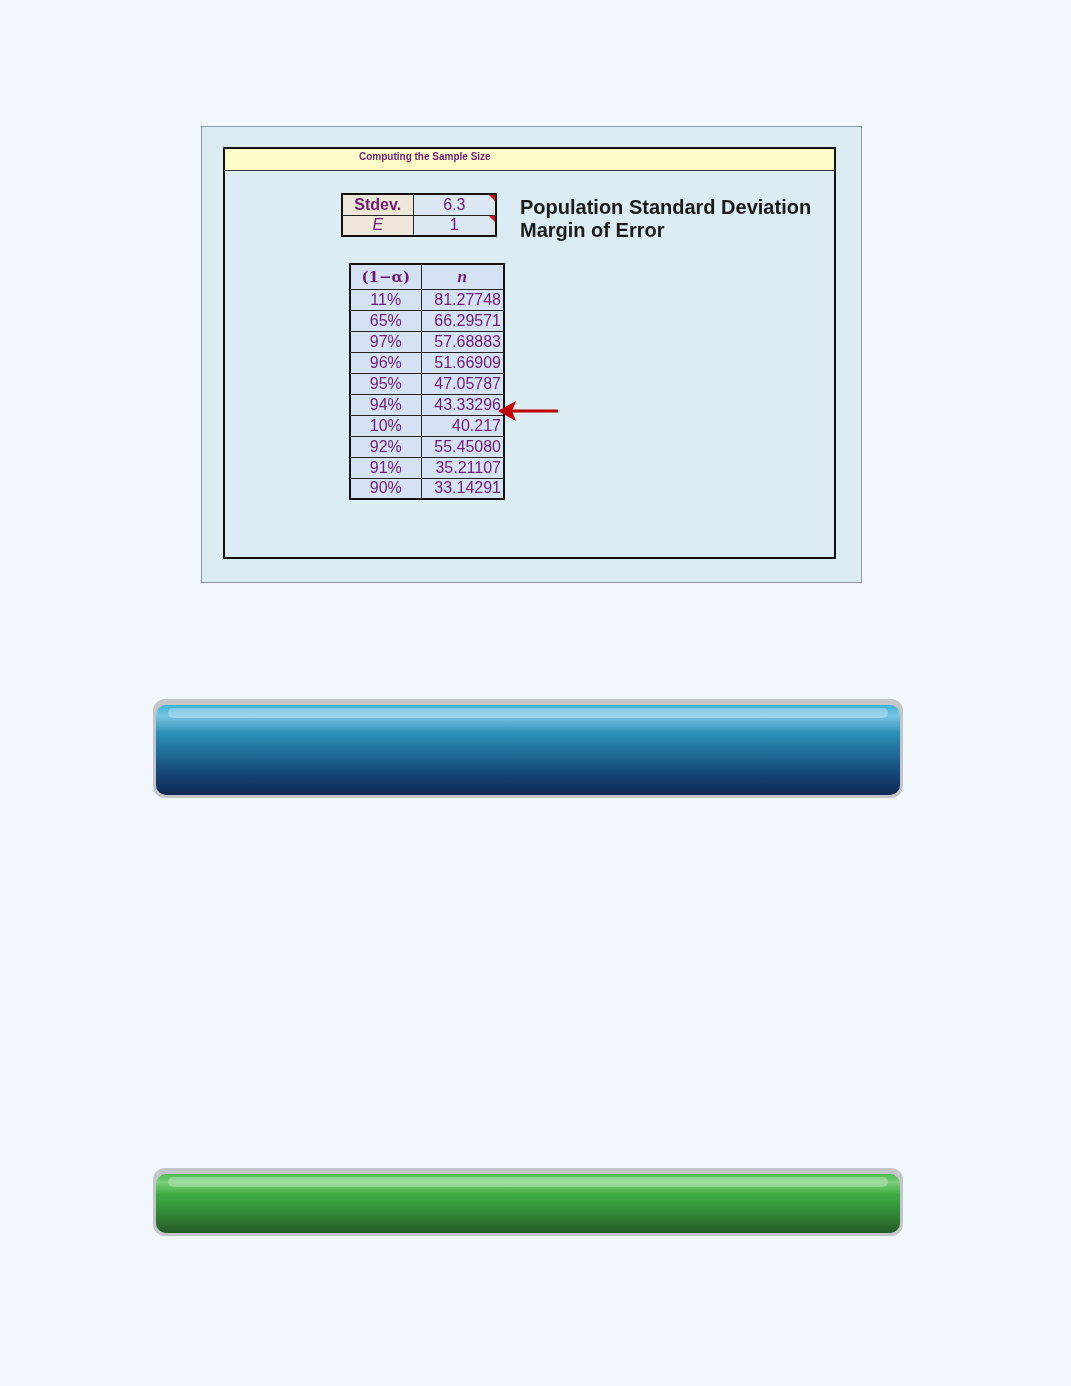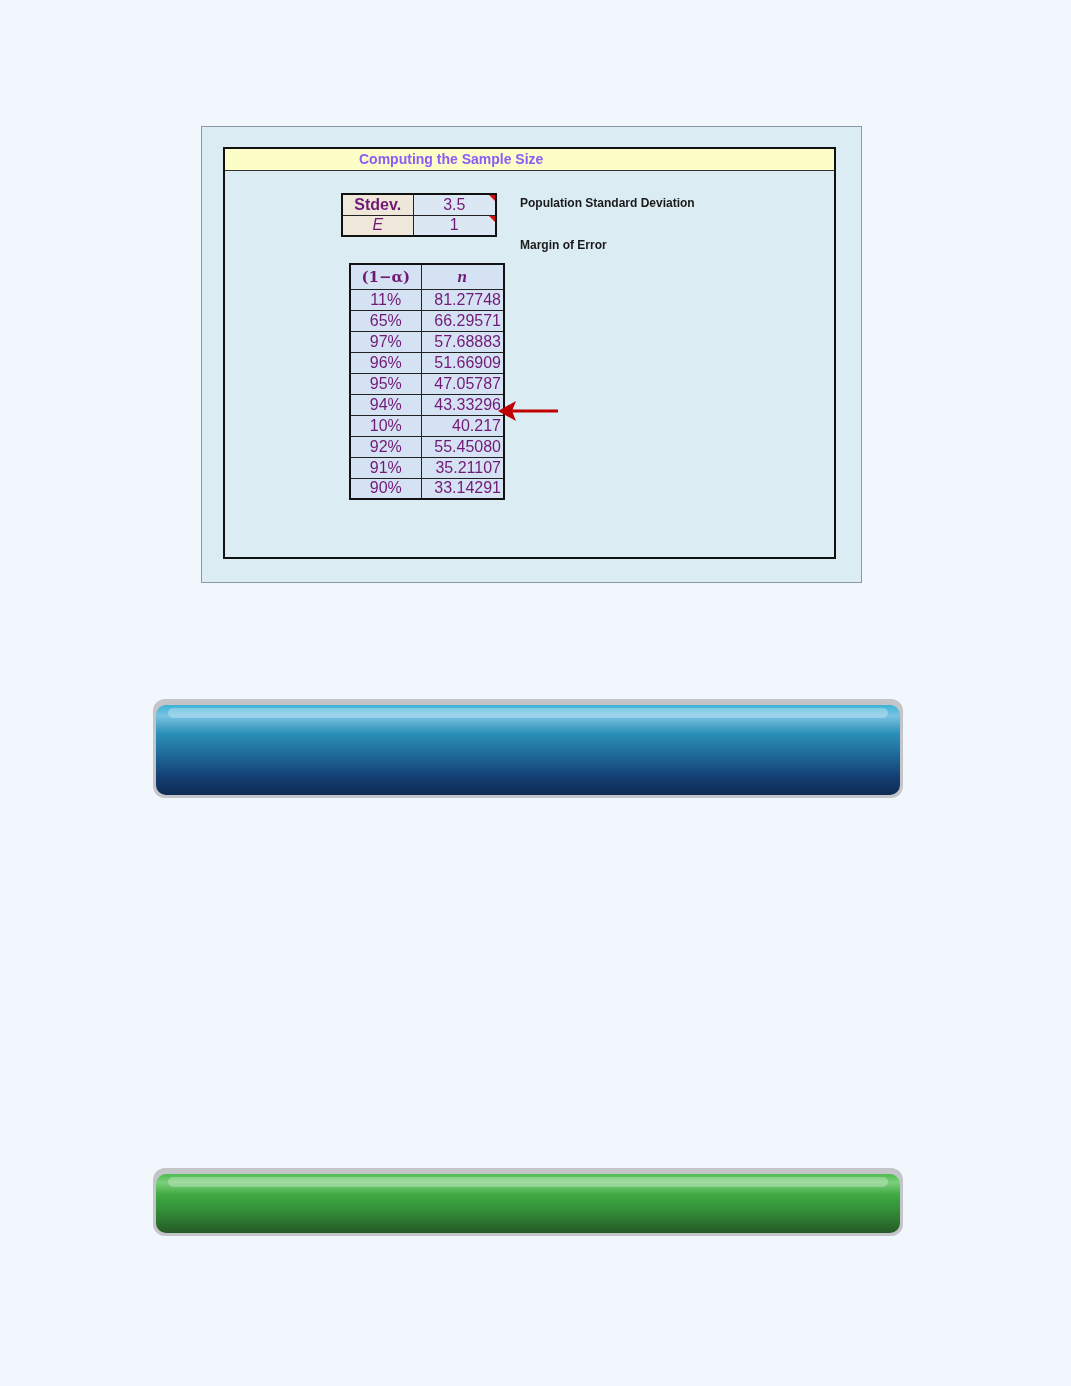--- a/index.html
+++ b/index.html
@@ -24,21 +24,21 @@
     box-sizing: border-box;
   }
   .frame-title {
     position: absolute; left: 0; top: 0; right: 0; height: 22px;
     background: #fdfdc8;
     border-bottom: 1px solid #333;
     box-sizing: border-box;
   }
   .frame-title span {
     position: absolute; left: 134px; top: 2px;
-    font-size: 14px; font-weight: bold; color: #8b5cf6;
+    font-size: 10px; font-weight: bold; color: #701a75;
   }
   table.grid {
     position: absolute;
     border-collapse: collapse;
     border: 2px solid #111;
     font-size: 16px; color: #701a75;
   }
   table.grid td {
     border: 1px solid #222;
     height: 21px; padding: 0 2px;
@@ -52,21 +52,21 @@
     content: ""; position: absolute; right: 0; top: 0;
     border-top: 6px solid #d41010; border-left: 6px solid transparent;
   }
   .results { left: 124px; top: 114px; }
   .results td.head { background: #efe8da; text-align: center; font-weight: bold; height: 25px; }
   .results td.head.conf { font-family: "DejaVu Serif", serif; font-size: 15px; }
   .results td.head.n { font-style: italic; font-family: "Liberation Serif", serif; font-size: 17px; }
   .results td.c1 { width: 71px; background: #d5e2f4; text-align: center; }
   .results td.c2 { width: 83px; background: #d5e2f4; text-align: right; }
   .desc {
-    position: absolute; left: 295px; font-size: 12px; font-weight: bold; color: #1a1a1a;
+    position: absolute; left: 295px; font-size: 20px; font-weight: bold; color: #1a1a1a;
   }
   .arrow { position: absolute; left: 273px; top: 251px; }
   .bar {
     position: absolute; left: 153px; width: 750px;
     border-radius: 12px;
     background: #c3c5c8;
     box-sizing: border-box;
     padding: 6px 3px 3px 3px;
   }
   .bar .inner { height: 100%; border-radius: 10px; position: relative; overflow: hidden; }
@@ -85,31 +85,31 @@
 <div class="sheet">
   <div class="frame">
     <div class="frame-title">
       <span>Computing the Sample Size</span>
     </div>
 
     <table class="grid params">
       <tbody>
           <tr>
         <td class="lbl">Stdev.</td>
-        <td class="val">3.5</td>
+        <td class="val">6.3</td>
       </tr>
       <tr>
         <td class="lbl italic">E</td>
         <td class="val">1</td>
       </tr>
     </tbody>
       </table>
 
     <div class="desc" style="top:47px;">Population Standard Deviation</div>
-    <div class="desc" style="top:70px;margin-top:19px;">Margin of Error</div>
+    <div class="desc" style="top:70px;">Margin of Error</div>
 
     <table class="grid results">
       <tbody>
           <tr>
         <td class="head conf c1">(1−α)</td>
         <td class="head n c2" style="text-align:center">n</td>
       </tr>
       <tr>
             <td class="c1">11%</td>
             <td class="c2">81.27748</td>

